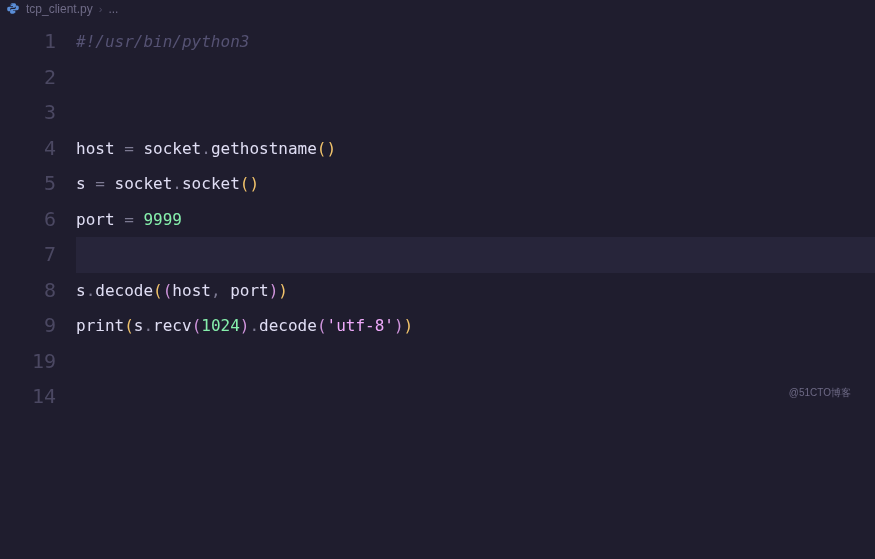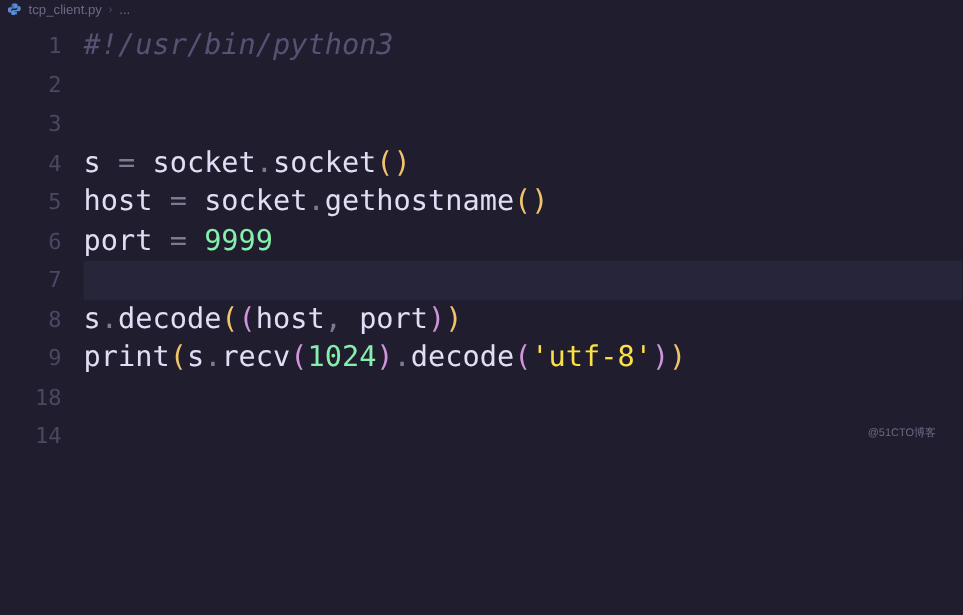--- a/index.html
+++ b/index.html
@@ -45,41 +45,41 @@
     align-items: flex-end;
     padding-right: 20px;
   }
   .lines {
     display: flex;
     flex-direction: column;
   }
   .line, .ln {
     height: 35.5px;
     line-height: 35.5px;
-    font-size: 26px;
+    font-size: 16px;
     white-space: pre;
   }
   .ln {
     color: #4b4862;
     font-size: 20px;
   }
   .line.current {
     background: #27253a;
   }
   .tok-plain   { color: #e0def4; }
   .tok-comment { color: #555273; font-style: italic; }
   .tok-keyword { color: #d18ed2; font-style: italic; }
   .tok-module  { color: #e0def4; }
   .tok-func    { color: #e0def4; }
   .tok-punct   { color: #7d7a93; }
   .tok-paren   { color: #f1c36b; }
   .tok-paren2  { color: #cf94dc; }
   .tok-eq      { color: #7d7a93; }
   .tok-num     { color: #86efac; }
-  .tok-str     { color: #fde047; }
+  .tok-str     { color: #f0abfc; }
   .watermark {
     position: absolute;
     right: 24px;
     bottom: 6px;
     font-size: 10px;
     color: #6e6a86;
     font-family: -apple-system, BlinkMacSystemFont, "Segoe UI", sans-serif;
   }
 </style>
 </head>
@@ -104,30 +104,30 @@
     <div class="gutter">
       <div class="ln">1</div>
       <div class="ln">2</div>
       <div class="ln">3</div>
       <div class="ln">4</div>
       <div class="ln">5</div>
       <div class="ln">6</div>
       <div class="ln">7</div>
       <div class="ln">8</div>
       <div class="ln">9</div>
-      <div class="ln">18</div>
+      <div class="ln">19</div>
       <div class="ln">14</div>
     </div>
 
     <div class="lines">
       <div class="line"><span class="tok-comment">#!/usr/bin/python3</span></div>
       <div class="line"></div>
       <div class="line"></div>
+      <div class="line"><span class="tok-plain">host </span><span class="tok-eq">=</span><span class="tok-plain"> socket</span><span class="tok-punct">.</span><span class="tok-func">gethostname</span><span class="tok-paren">(</span><span class="tok-paren">)</span></div>
       <div class="line"><span class="tok-plain">s </span><span class="tok-eq">=</span><span class="tok-plain"> socket</span><span class="tok-punct">.</span><span class="tok-func">socket</span><span class="tok-paren">(</span><span class="tok-paren">)</span></div>
-      <div class="line"><span class="tok-plain">host </span><span class="tok-eq">=</span><span class="tok-plain"> socket</span><span class="tok-punct">.</span><span class="tok-func">gethostname</span><span class="tok-paren">(</span><span class="tok-paren">)</span></div>
       <div class="line"><span class="tok-plain">port </span><span class="tok-eq">=</span><span class="tok-num"> 9999</span></div>
       <div class="line current"></div>
       <div class="line"><span class="tok-plain">s</span><span class="tok-punct">.</span><span class="tok-func">decode</span><span class="tok-paren">(</span><span class="tok-paren2">(</span><span class="tok-plain">host</span><span class="tok-punct">, </span><span class="tok-plain">port</span><span class="tok-paren2">)</span><span class="tok-paren">)</span></div>
       <div class="line"><span class="tok-func">print</span><span class="tok-paren">(</span><span class="tok-plain">s</span><span class="tok-punct">.</span><span class="tok-func">recv</span><span class="tok-paren2">(</span><span class="tok-num">1024</span><span class="tok-paren2">)</span><span class="tok-punct">.</span><span class="tok-func">decode</span><span class="tok-paren2">(</span><span class="tok-str">'utf-8'</span><span class="tok-paren2">)</span><span class="tok-paren">)</span></div>
     </div>
   </div>
 
   <div class="watermark">@51CTO博客</div>
 </div>
 

